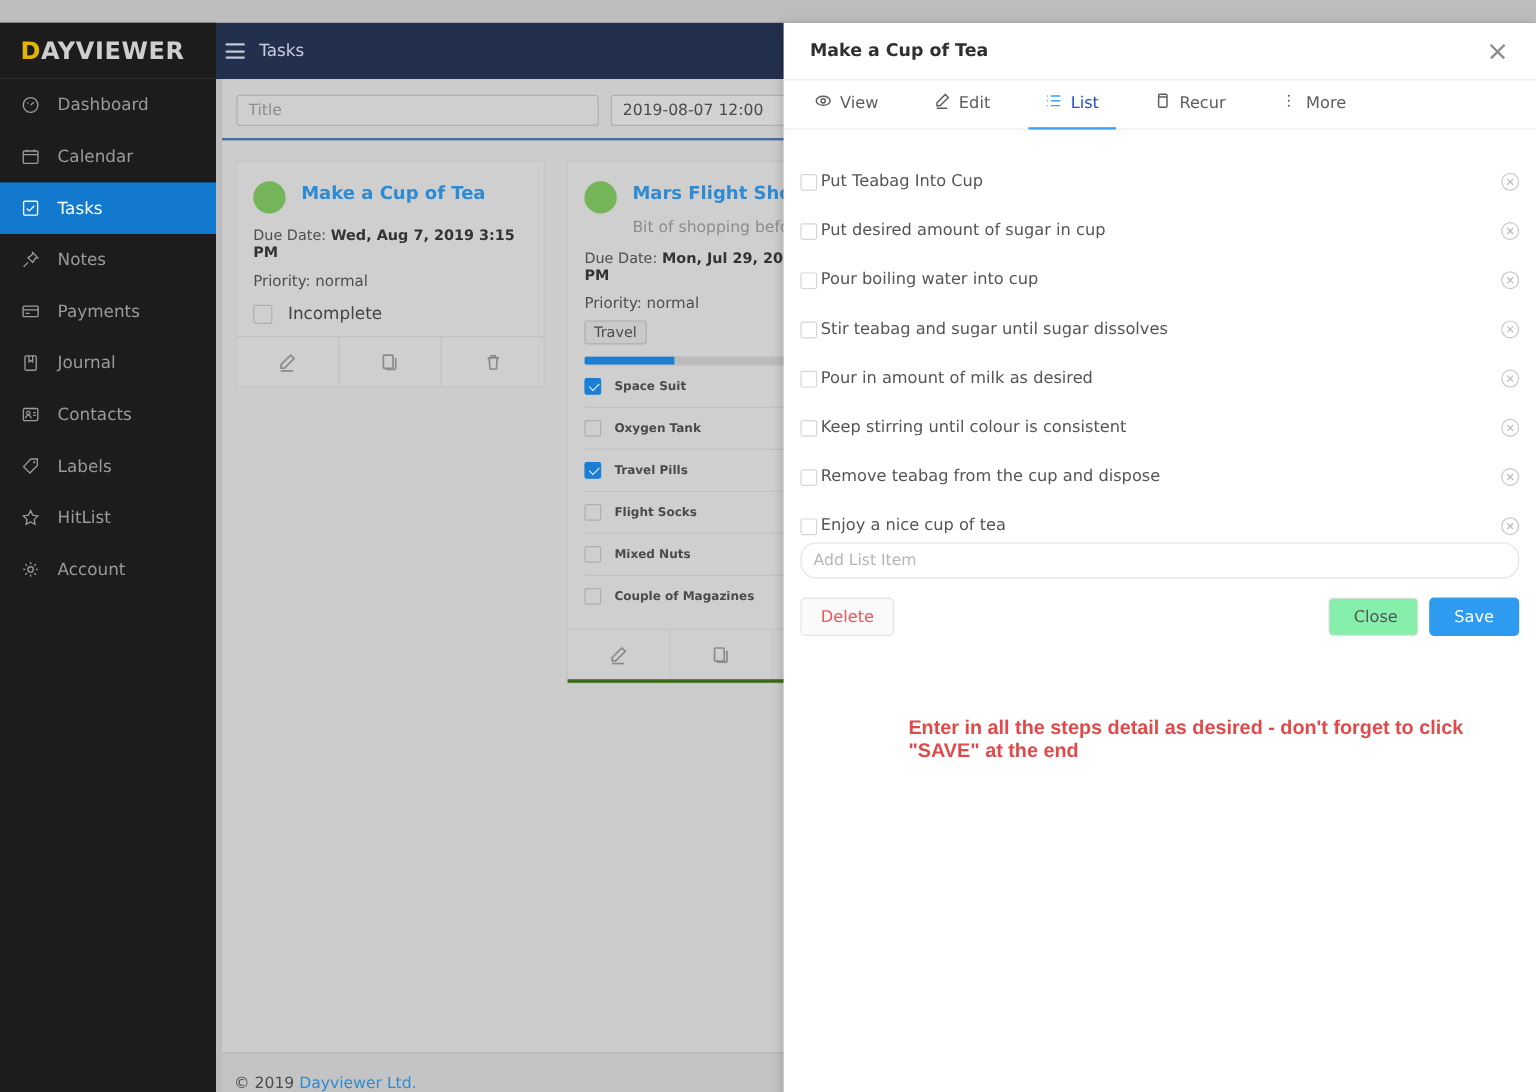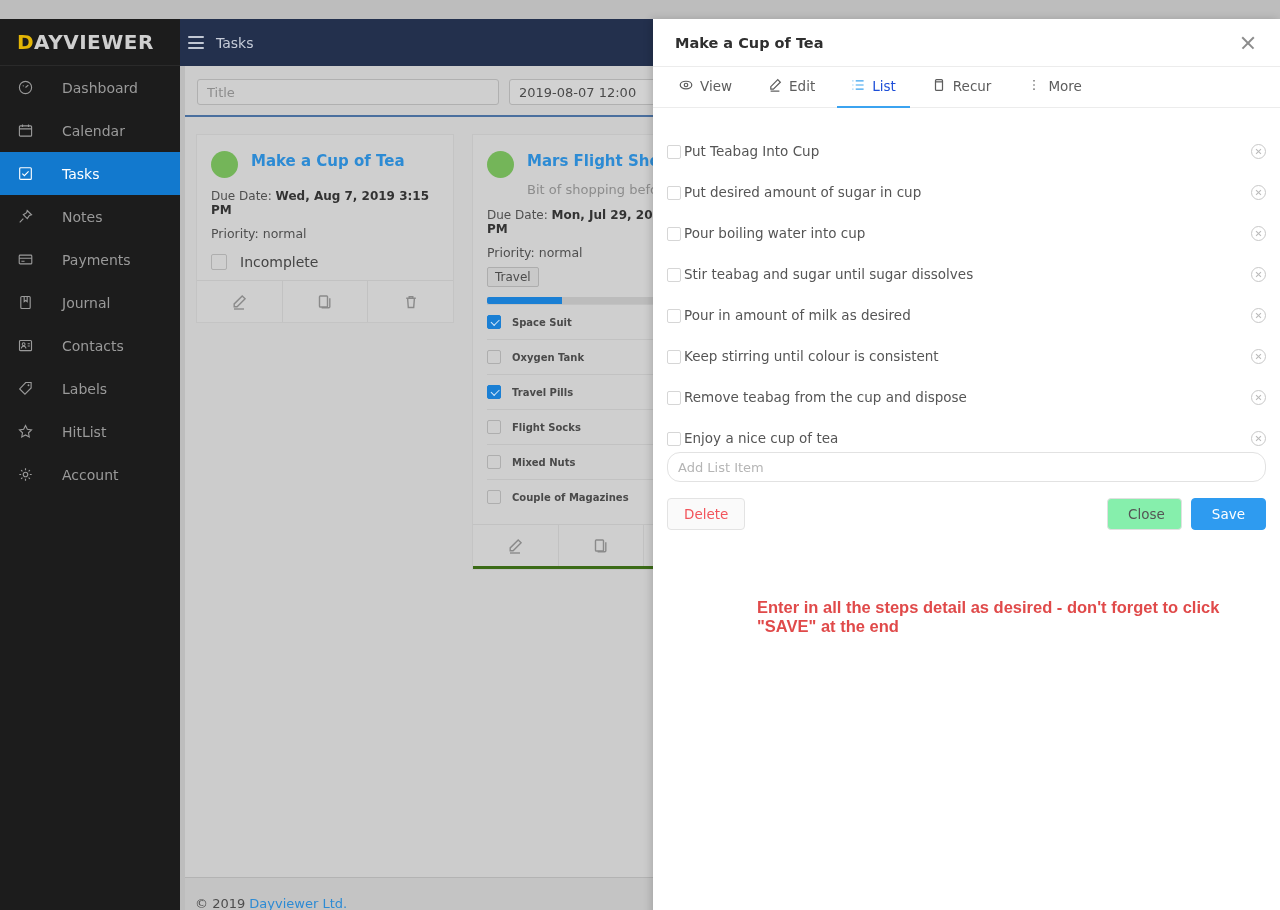--- a/index.html
+++ b/index.html
@@ -24,21 +24,21 @@
   }
   .logo {
     font-size: 20px; font-weight: 700; letter-spacing: 0.5px;
     color: #cfcfcf;
   }
   .logo .d { color: #e3b505; }
   .nav-item {
     display: flex; align-items: center;
     height: 43px; padding-left: 17px;
     color: #9a9a9a; font-size: 14px; cursor: pointer;
-    gap: 29px;
+    gap: 15px;
   }
   .nav-item.active { background: #1279ce; color: #ffffff; }
   .nav-item .nico {
     width: 16px; height: 16px; display: inline-flex;
     align-items: center; justify-content: center; flex: 0 0 16px;
   }
   .nav-item .nico svg { width: 15px; height: 15px; display:block; }
   .nav-label { line-height: 1; }
 
   
@@ -158,21 +158,21 @@
   }
   .panel-title { font-size: 14.5px; font-weight: 700; color: #2f2f2f; }
   .close-x { width: 20px; height: 20px; cursor: pointer; position: relative; }
   .close-x::before, .close-x::after {
     content:""; position:absolute; left:2px; top:9px; width:16px; height:1.6px; background:#8c8c8c;
   }
   .close-x::before { transform: rotate(45deg); }
   .close-x::after { transform: rotate(-45deg); }
 
   .tabs {
-    display: flex; align-items: center; gap: 8px;
+    display: flex; align-items: center; gap: 18px;
     padding-left: 12px; border-bottom: 1px solid #ececec;
     height: 41px;
   }
   .tab {
     display: flex; align-items: center; gap: 7px;
     padding: 0 14px; height: 41px; cursor: pointer;
     font-size: 13.5px; color: #5d5d5d;
     border-bottom: 2px solid transparent;
   }
   .tab.active { color: #1d4ed8; border-bottom-color: #3ba3f0; }

